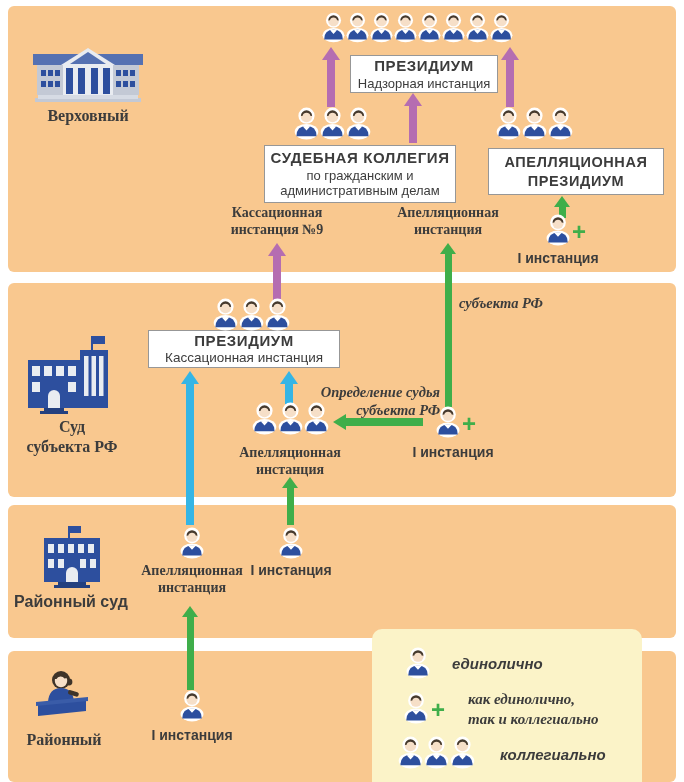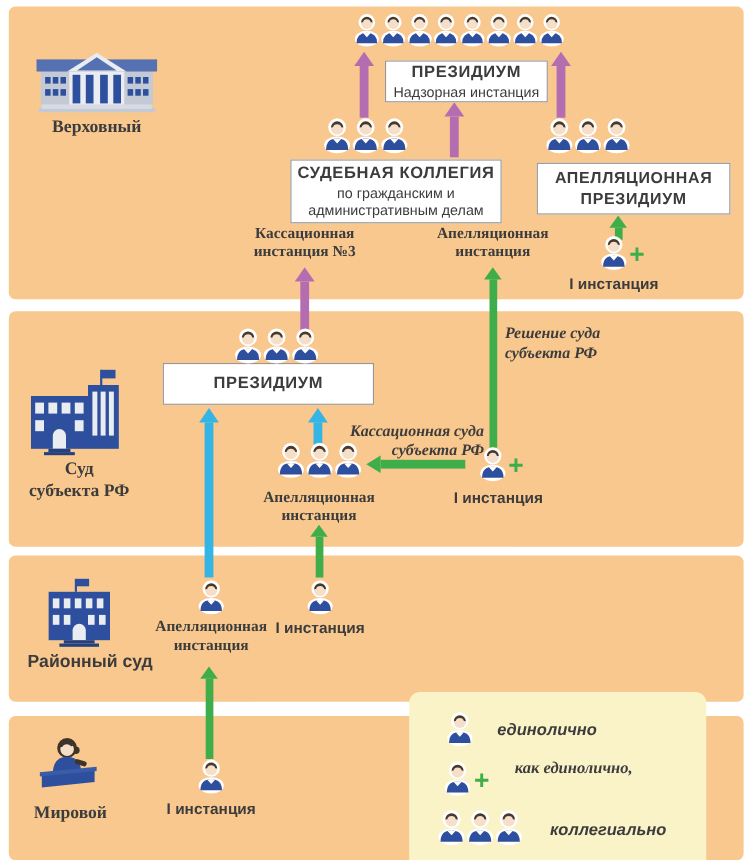--- a/index.html
+++ b/index.html
@@ -115,20 +115,21 @@
     <span class="t1">СУДЕБНАЯ КОЛЛЕГИЯ</span>
     <span class="t2">по гражданским и</span>
     <span class="t2">административным делам</span>
   </div>
   <div class="box" style="left:488px;top:148px;width:176px;height:47px">
     <span class="t1" style="font-size:14.5px">АПЕЛЛЯЦИОННАЯ</span>
     <span class="t1" style="font-size:14.5px">ПРЕЗИДИУМ</span>
   </div>
   <div class="box" style="left:148px;top:330px;width:192px;height:38px">
     <span class="t1">ПРЕЗИДИУМ</span>
+    <span class="t2" style="font-size:13.5px">Кассационная инстанция</span>
   </div>
 
   <svg class="abs" style="left:33px;top:48px" width="110" height="58" viewBox="0 0 110 58">
     <rect x="2" y="50" width="106" height="4" fill="#c3c9d5"></rect>
     <rect x="5" y="46" width="100" height="5" fill="#d6dbe4"></rect>
     <rect x="4" y="16" width="26" height="31" fill="#c3c9d5"></rect>
     <rect x="80" y="16" width="26" height="31" fill="#c3c9d5"></rect>
     <g fill="#2d4f9e">
       <rect x="8" y="22" width="5" height="6"></rect>
         <rect x="15" y="22" width="5" height="6"></rect>
@@ -206,21 +207,21 @@
   <svg class="person abs" style="left:546px;top:214px" width="24" height="32">
       <use href="#p"></use>
     </svg>
   <span class="plus" style="left:572px;top:220px">+</span>
 
   <div class="lbl big" style="left:18px;top:106px;width:140px">
     <span class="ln">Верховный</span>
   </div>
   <div class="lbl" style="left:207px;top:204px;width:140px">
     <span class="ln">Кассационная</span>
-    <span class="ln">инстанция №3</span>
+    <span class="ln">инстанция №9</span>
   </div>
   <div class="lbl" style="left:378px;top:204px;width:140px">
     <span class="ln">Апелляционная</span>
     <span class="ln">инстанция</span>
   </div>
   <div class="lbl" style="left:508px;top:250px;width:100px">I инстанция</div>
 
   <svg class="abs" style="left:28px;top:336px" width="84" height="78" viewBox="0 0 84 78">
     <rect x="63" y="0" width="2" height="16" fill="#2d4f9e"></rect>
     <rect x="64" y="0" width="13" height="8" fill="#2d4f9e"></rect>
@@ -272,25 +273,24 @@
   <div class="lbl big" style="left:2px;top:417px;width:140px">
     <span class="ln">Суд</span>
     <span class="ln">субъекта РФ</span>
   </div>
   <div class="lbl" style="left:220px;top:444px;width:140px">
     <span class="ln">Апелляционная</span>
     <span class="ln">инстанция</span>
   </div>
   <div class="lbl" style="left:403px;top:444px;width:100px">I инстанция</div>
   <div class="lbl italic" style="left:297px;top:384px;width:143px;text-align:right">
-    <span class="ln">Кассационная суда</span>
+    <span class="ln">Определение судья</span>
     <span class="ln">субъекта РФ</span>
   </div>
   <div class="lbl italic" style="left:459px;top:295px;width:130px;text-align:left">
-    <span class="ln">Решение суда</span>
     <span class="ln">субъекта РФ</span>
   </div>
 
   <svg class="abs" style="left:44px;top:526px" width="56" height="64" viewBox="0 0 56 64">
     <rect x="24" y="0" width="2" height="12" fill="#2d4f9e"></rect>
     <rect x="26" y="0" width="11" height="7" fill="#2d4f9e"></rect>
     <rect x="0" y="12" width="56" height="44" fill="#2d4f9e"></rect>
     <g fill="#e9ecf1">
       <rect x="4" y="18" width="6" height="9"></rect>
         <rect x="14" y="18" width="6" height="9"></rect>
@@ -305,57 +305,58 @@
     <path d="M22,56 v-9 a6,6 0 0 1 12,0 v9 z" fill="#e9ecf1"></path>
     <rect x="14" y="56" width="28" height="3" fill="#24407f"></rect>
     <rect x="10" y="59" width="36" height="3" fill="#24407f"></rect>
   </svg>
   <svg class="person abs" style="left:180px;top:527px" width="24" height="32">
       <use href="#p"></use>
     </svg>
   <svg class="person abs" style="left:279px;top:527px" width="24" height="32">
       <use href="#p"></use>
     </svg>
-  <div class="lbl big" style="left:12px;top:592px;width:140px">Районный суд</div>
+  <div class="lbl big" style="left:1px;top:592px;width:140px">Районный суд</div>
   <div class="lbl" style="left:122px;top:562px;width:140px">
     <span class="ln">Апелляционная</span>
     <span class="ln">инстанция</span>
   </div>
   <div class="lbl" style="left:241px;top:562px;width:100px">I инстанция</div>
 
   <svg class="abs" style="left:36px;top:668px" width="52" height="58" viewBox="0 0 52 58">
     <circle cx="25" cy="12" r="9" fill="#3f3429"></circle>
     <circle cx="33" cy="14" r="3.4" fill="#3f3429"></circle>
     <circle cx="25" cy="13" r="6.2" fill="#f6dfc8"></circle>
     <path d="M18,11 a7,7 0 0 1 13,-1 l-2.5,0.5 a4.6,4.4 0 0 0 -8,0.5 z" fill="#3f3429"></path>
     <path d="M12,34 q1,-14 13,-14 q12,0 13,14 z" fill="#2d4f9e"></path>
     <rect x="32" y="23" width="11" height="4.5" rx="2" fill="#3f3429" transform="rotate(18 37 25)"></rect>
     <polygon points="2,36 50,31 50,43 2,48" fill="#2d4f9e"></polygon>
     <polygon points="0,34 52,29 52,33 0,38" fill="#3a5ca8"></polygon>
   </svg>
   <svg class="person abs" style="left:180px;top:690px" width="24" height="32">
       <use href="#p"></use>
     </svg>
   <div class="lbl big" style="left:0px;top:730px;width:128px">
-    <span class="ln">Мировой</span>
+    <span class="ln">Районный</span>
   </div>
   <div class="lbl" style="left:142px;top:727px;width:100px">I инстанция</div>
 
   <div class="legend">
     <svg class="person abs" style="left:34px;top:18px" width="24" height="32">
         <use href="#p"></use>
       </svg>
     <div class="lbl" style="left:80px;top:26px;width:170px">единолично</div>
 
     <svg class="person abs" style="left:32px;top:63px" width="24" height="32">
         <use href="#p"></use>
       </svg>
     <span class="plus" style="left:59px;top:69px">+</span>
     <div class="lbl" style="left:96px;top:61px;width:170px;line-height:1.3">
       <span class="ln">как единолично,</span>
+      <span class="ln">так и коллегиально</span>
     </div>
 
     <div class="pgroup" style="left:26px;top:107px">
       <svg class="person" width="25" height="33">
           <use href="#p"></use>
         </svg>
       <svg class="person" width="25" height="33">
           <use href="#p"></use>
         </svg>
       <svg class="person" width="25" height="33">

